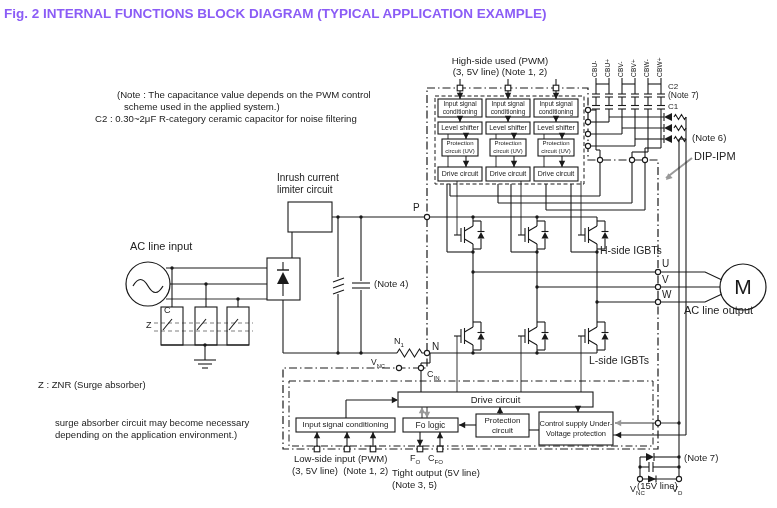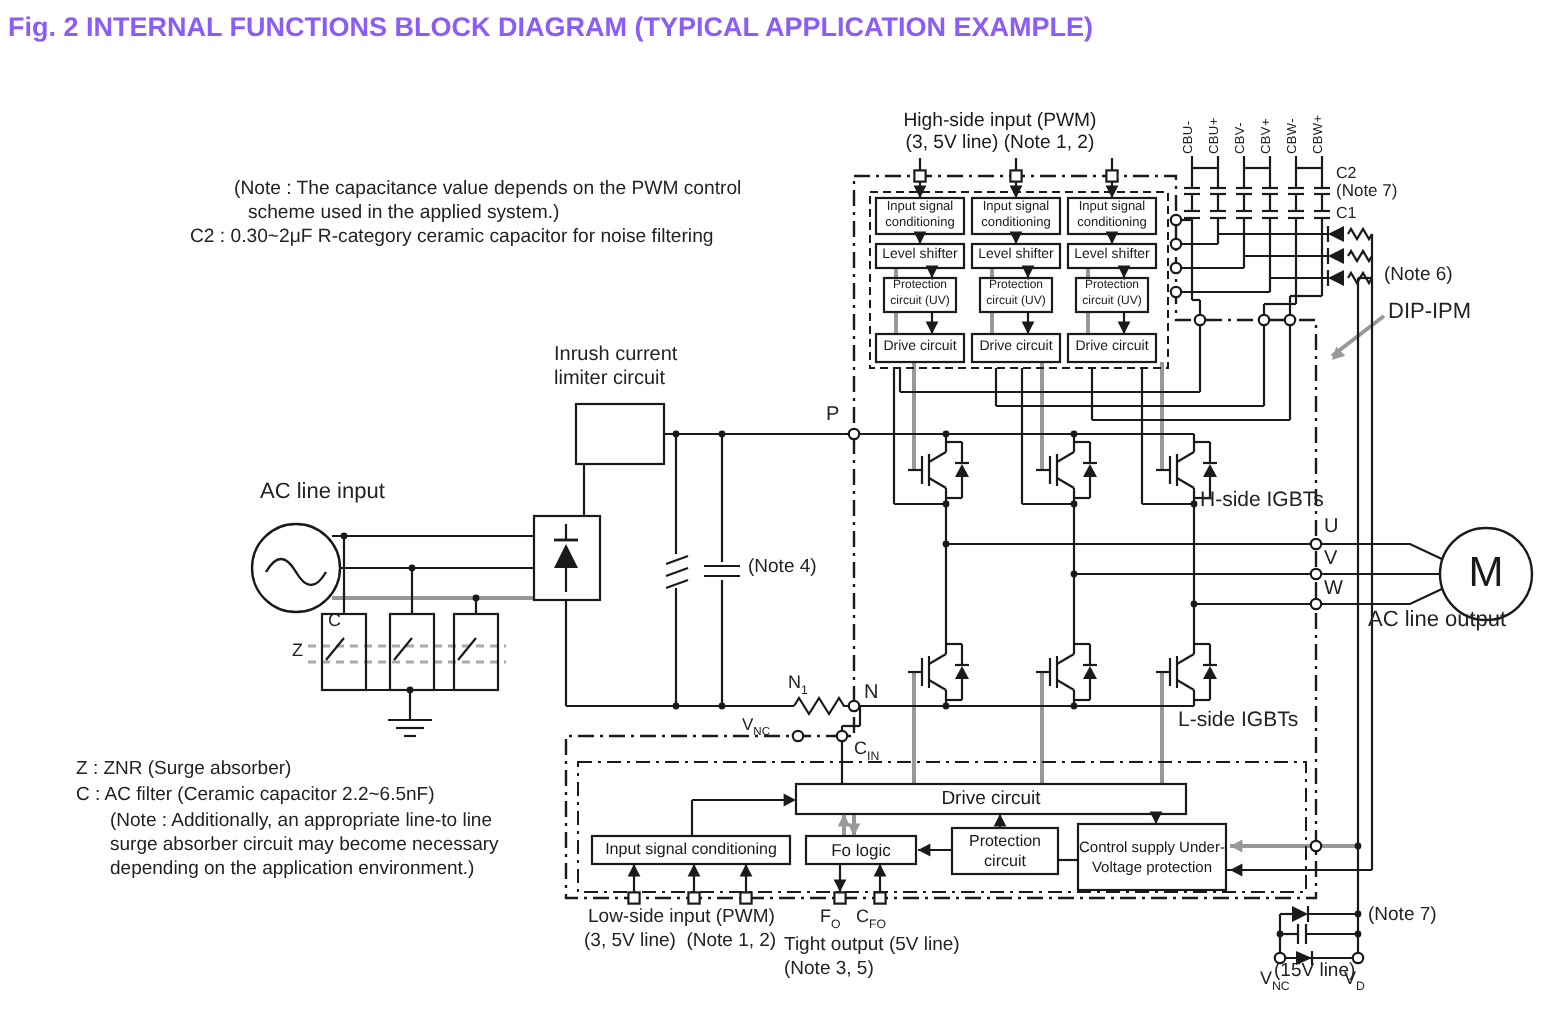--- a/index.html
+++ b/index.html
@@ -391,21 +391,21 @@
     <use href="#ah" transform="translate(666,180) rotate(45)"></use>
   </g>
 </svg>
 
 <div class="t" style="left:4px;top:6px;font-size:13.5px;font-weight:bold;color:#8b5cf6;">Fig. 2 INTERNAL FUNCTIONS BLOCK DIAGRAM (TYPICAL APPLICATION EXAMPLE)</div>
 
 <div class="t" style="left:117px;top:89px;font-size:9.6px;">(Note : The capacitance value depends on the PWM control</div>
 <div class="t" style="left:124px;top:101px;font-size:9.6px;">scheme used in the applied system.)</div>
 <div class="t" style="left:95px;top:113px;font-size:9.6px;">C2 : 0.30~2μF R-category ceramic capacitor for noise filtering</div>
 
-<div class="bt" style="left:425px;top:55px;width:150px;height:11px;font-size:9.6px;">High-side input (PWM)</div>
+<div class="bt" style="left:425px;top:55px;width:150px;height:11px;font-size:9.6px;">High-side used (PWM)</div>
 <div class="bt" style="left:425px;top:66px;width:150px;height:11px;font-size:9.6px;">(3, 5V line) (Note 1, 2)</div>
 
 <div class="rot" style="left:566px;top:42px;">CBU-</div>
 <div class="rot" style="left:579px;top:42px;">CBU+</div>
 <div class="rot" style="left:592px;top:42px;">CBV-</div>
 <div class="rot" style="left:605px;top:42px;">CBV+</div>
 <div class="rot" style="left:618px;top:42px;">CBW-</div>
 <div class="rot" style="left:631px;top:42px;">CBW+</div>
 
 <div class="t" style="left:668px;top:82px;font-size:8px;">C2</div>
@@ -430,22 +430,20 @@
 <div class="t" style="left:600px;top:244px;font-size:10.5px;">H-side IGBTs</div>
 <div class="t" style="left:589px;top:354px;font-size:10.5px;">L-side IGBTs</div>
 
 <div class="t" style="left:662px;top:258px;font-size:10px;">U</div>
 <div class="t" style="left:662px;top:274px;font-size:10px;">V</div>
 <div class="t" style="left:662px;top:289px;font-size:10px;">W</div>
 <div class="bt" style="left:730px;top:274px;width:26px;height:26px;font-size:21px;">M</div>
 <div class="t" style="left:684px;top:304px;font-size:11px;">AC line output</div>
 
 <div class="t" style="left:38px;top:380px;font-size:9.5px;">Z : ZNR (Surge absorber)</div>
-<div class="t" style="left:38px;top:393px;font-size:9.5px;">C : AC filter (Ceramic capacitor 2.2~6.5nF)</div>
-<div class="t" style="left:55px;top:406px;font-size:9.5px;">(Note : Additionally, an appropriate line-to line</div>
 <div class="t" style="left:55px;top:418px;font-size:9.5px;">surge absorber circuit may become necessary</div>
 <div class="t" style="left:55px;top:430px;font-size:9.5px;">depending on the application environment.)</div>
 
 <div class="t" style="left:294px;top:454px;font-size:9.5px;">Low-side input (PWM)</div>
 <div class="t" style="left:292px;top:466px;font-size:9.5px;">(3, 5V line)  (Note 1, 2)</div>
 <div class="t" style="left:410px;top:453px;font-size:9px;"><span>F</span><sub>O</sub></div>
 <div class="t" style="left:428px;top:453px;font-size:9px;"><span>C</span><sub>FO</sub></div>
 <div class="t" style="left:392px;top:468px;font-size:9.5px;">Tight output (5V line)</div>
 <div class="t" style="left:392px;top:480px;font-size:9.5px;">(Note 3, 5)</div>
 

